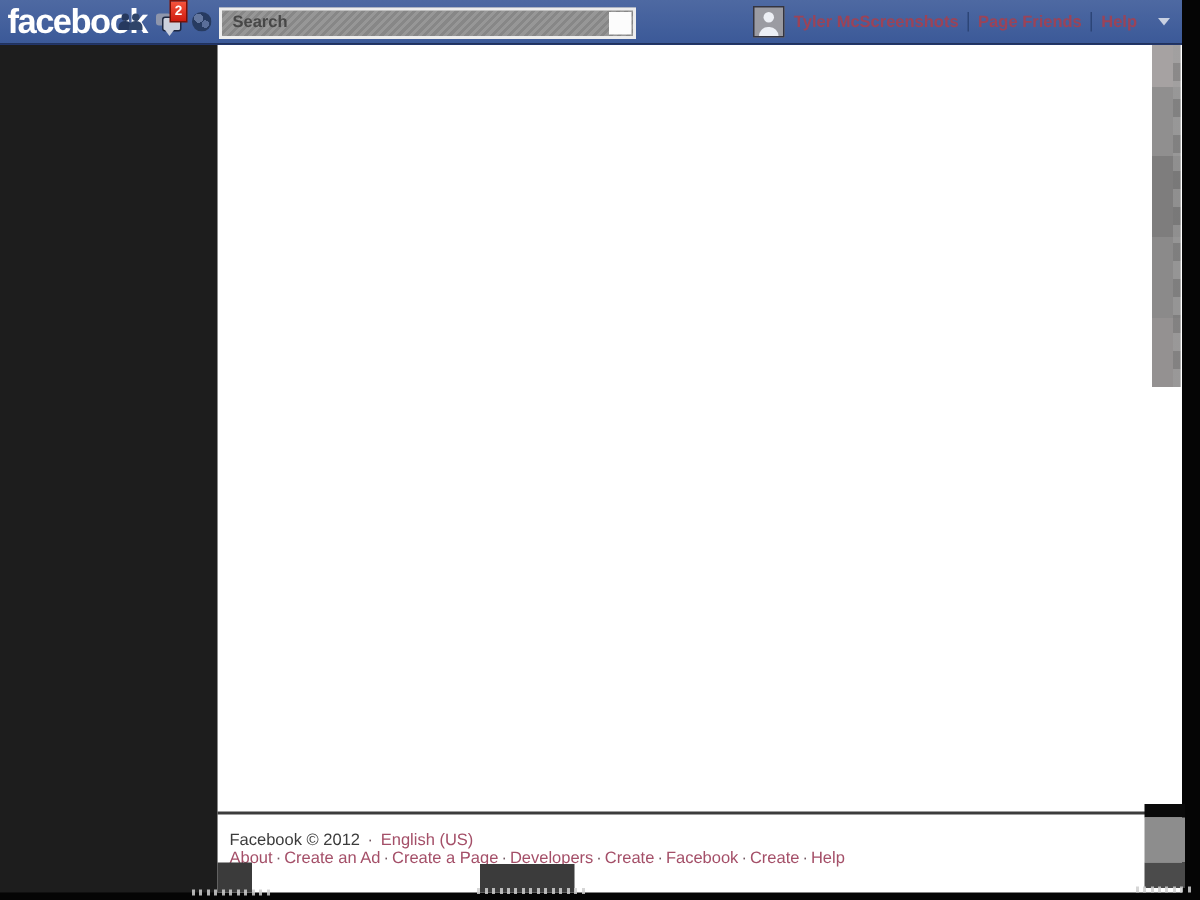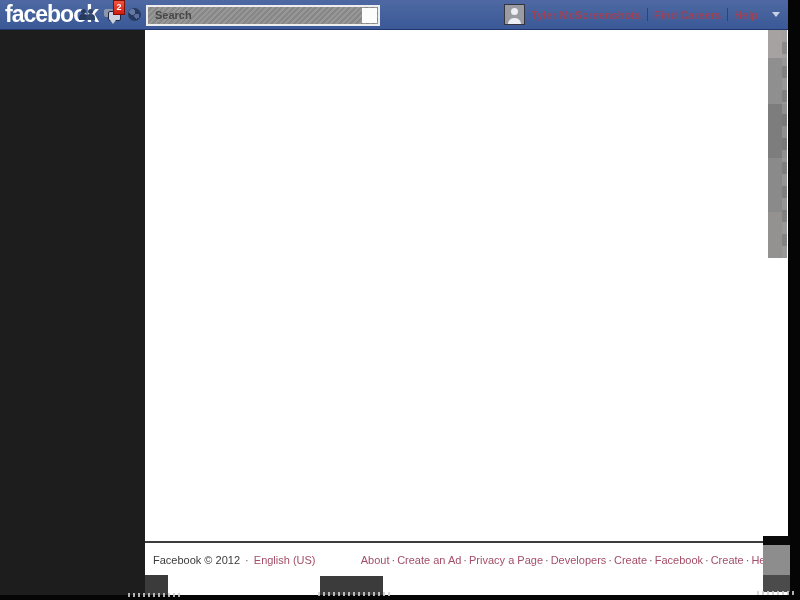--- a/index.html
+++ b/index.html
@@ -22,21 +22,21 @@
   .bub-back{position:absolute;left:0;top:1px;width:10px;height:8px;background:#8e96ac;border-radius:2px;}
   .bub-front{position:absolute;left:4px;top:3px;width:11px;height:8px;background:#ccd1dd;border:1px solid #1d2740;border-radius:2px;}
   .bub-front::after{content:"";position:absolute;left:1px;bottom:-4px;width:0;height:0;
         border-left:3px solid transparent;border-right:3px solid transparent;border-top:4px solid #ccd1dd;}
   .badge{position:absolute;top:-8px;right:-4px;width:10px;height:13px;background:linear-gradient(#f5543d,#d01c10);
         border:1px solid #7c1005;color:#fff;font-size:9px;font-weight:bold;text-align:center;line-height:13px;z-index:3;}
   .ic-globe{width:13px;height:13px;border-radius:50%;
         background:radial-gradient(circle at 34% 32%,#64779f 0 3px,rgba(0,0,0,0) 3px),
                    radial-gradient(circle at 68% 62%,#5a6e99 0 2.5px,rgba(0,0,0,0) 2.5px),#273b61;}
 
-  .search{position:absolute;left:146px;top:5px;width:234px;height:21px;box-sizing:border-box;
+  .search{position:absolute;left:146px;top:5px;width:278px;height:21px;box-sizing:border-box;
         background:#8f8f8f;border:2px solid #ededed;
         background-image:repeating-linear-gradient(135deg,rgba(255,255,255,.07) 0 2px,rgba(0,0,0,.06) 2px 4px);}
   .search-text{position:absolute;left:7px;top:2px;font-size:11px;font-weight:bold;color:#474747;}
   .search-btn{position:absolute;right:1px;top:1px;width:15px;height:15px;background:#fcfcfc;border:0;padding:0;}
 
   .nav{position:absolute;right:8px;top:0;height:29px;display:flex;align-items:center;gap:6px;
        font-size:11px;font-weight:bold;color:#9c4357;}
   .avatar{position:relative;width:19px;height:19px;background:#9b9ba2;border:1px solid #343440;overflow:hidden;}
   .avatar::before{content:"";position:absolute;top:3px;left:6px;width:7px;height:7px;background:#edeff5;border-radius:50%;}
   .avatar::after{content:"";position:absolute;bottom:-2px;left:3px;width:13px;height:8px;background:#edeff5;border-radius:6px 6px 0 0;}
@@ -55,21 +55,21 @@
   .s1{height:28px;background:#a6a2a2;}
   .s2{height:46px;background:#908f8f;}
   .s3{height:54px;background:#7e7d7d;}
   .s4{height:54px;background:#8b8a8a;}
   .s5{height:46px;background:#949191;}
   .rail-notch{position:absolute;right:0;top:0;width:5px;height:100%;
         background:repeating-linear-gradient(#9e9e9e 0 12px,#757575 12px 24px);opacity:.55;}
 
   
   .footer{position:absolute;left:145px;top:541px;width:643px;border-top:2px solid #3c3c3c;box-sizing:border-box;}
-  .footer-row{display:flex;justify-content:space-between;padding:11px 14px 0 8px;font-size:11px;color:#3b3b3b;}
+  .footer-row{display:flex;justify-content:space-between;padding:11px 14px 0 8px;font-size:11px;color:#3b3b3b;flex-direction:column;}
   .footer a{color:#a44f68;text-decoration:none;cursor:pointer;}
   .fsep{color:#70555e;padding:0 2px;}
 
   
   .chat-a{position:absolute;left:145px;top:575px;width:23px;height:20px;background:#3b3b3b;z-index:5;}
   .chat-b{position:absolute;left:320px;top:576px;width:63px;height:19px;background:#3b3b3b;z-index:5;}
   .blk-notch{position:absolute;left:763px;top:536px;width:27px;height:9px;background:#0a0a0a;z-index:6;}
   .blk-c{position:absolute;left:763px;top:545px;width:27px;height:30px;background:#8d8d8d;z-index:6;}
   .blk-d{position:absolute;left:763px;top:575px;width:27px;height:17px;background:#4b4b4b;z-index:6;}
   .dots{position:absolute;height:4px;z-index:7;opacity:.85;
@@ -101,21 +101,21 @@
 
     <div class="search">
       <span class="search-text">Search</span>
       <button class="search-btn"></button>
     </div>
 
     <div class="nav">
       <div class="avatar"></div>
       <a>Tyler McScreenshots</a>
       <div class="nav-sep"></div>
-      <a>Find Careers</a>
+      <a>Page Friends</a>
       <div class="nav-sep"></div>
       <a>Help</a>
       <div class="chev"></div>
     </div>
   </div>
 
   <div class="left-col"></div>
 
   <div class="main"></div>
 
@@ -129,21 +129,21 @@
   </div>
 
   <div class="footer">
     <div class="footer-row">
       <div>
         <span>Facebook © 2012</span>
         <span class="fsep">·</span>
         <a>English (US)</a>
       </div>
       <div>
-        <a>About</a><span class="fsep">·</span><a>Create an Ad</a><span class="fsep">·</span><a>Privacy a Page</a><span class="fsep">·</span><a>Developers</a><span class="fsep">·</span><a>Create</a><span class="fsep">·</span><a>Facebook</a><span class="fsep">·</span><a>Create</a><span class="fsep">·</span><a>Help</a>
+        <a>About</a><span class="fsep">·</span><a>Create an Ad</a><span class="fsep">·</span><a>Create a Page</a><span class="fsep">·</span><a>Developers</a><span class="fsep">·</span><a>Create</a><span class="fsep">·</span><a>Facebook</a><span class="fsep">·</span><a>Create</a><span class="fsep">·</span><a>Help</a>
       </div>
     </div>
   </div>
 
   <div class="chat-a"></div>
   <div class="chat-b"></div>
   <div class="blk-notch"></div>
   <div class="blk-c"></div>
   <div class="blk-d"></div>
   <div class="dots dots-a"></div>

